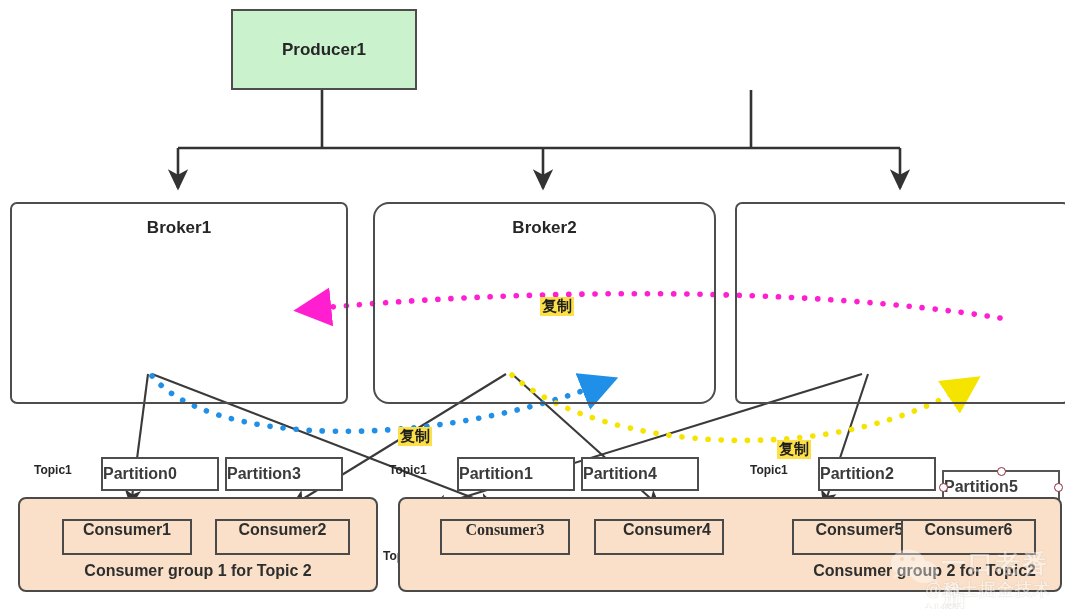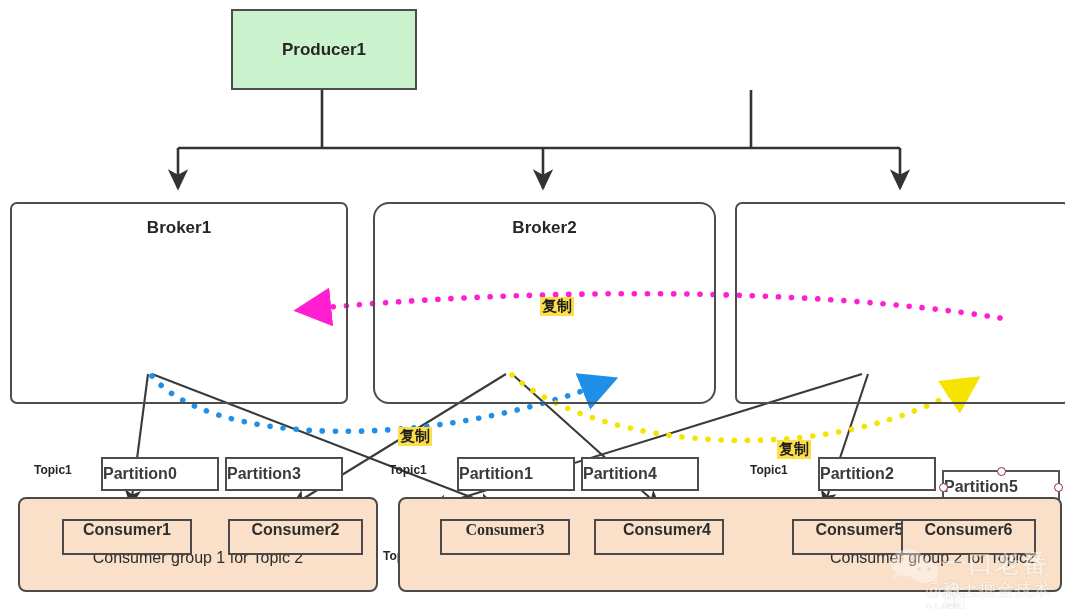--- a/index.html
+++ b/index.html
@@ -94,24 +94,24 @@
   .cgroup {
     position: absolute;
     box-sizing: border-box;
     background: #fae0c8;
     border: 2px solid #4a4a4a;
     border-radius: 8px;
   }
   .cgroup-label {
     position: absolute;
     left: 0; right: 0;
-    bottom: 23px;
+    bottom: 10px;
     text-align: center;
     font-size: 16px;
-    font-weight: 400;
+    font-weight: 700;
     color: #2e2e2e;
     white-space: nowrap;
   }
   .cgroup-label.right {
     text-align: left;
     right: 8px;
     left: auto;
   }
   .consumer {
     position: absolute;
@@ -278,21 +278,21 @@
   <div class="repl-label" style="left:540px; top:297px;">复制</div>
   <div class="repl-label" style="left:398px; top:427px;">复制</div>
   <div class="repl-label" style="left:777px; top:440px;">复制</div>
 
   <div class="cgroup" style="left:18px; top:497px; width:360px; height:95px;">
     <div class="cgroup-label">Consumer group 1 for Topic 2</div>
   </div>
   <div class="consumer" style="left:62px; top:519px; width:130px; height:36px;">
     <span>Consumer1</span>
   </div>
-  <div class="consumer" style="left:215px; top:519px; width:135px; height:36px;margin-left:13px;">
+  <div class="consumer" style="left:215px; top:519px; width:135px; height:36px;">
     <span>Consumer2</span>
   </div>
 
   <div class="cgroup" style="left:398px; top:497px; width:664px; height:95px;">
     <div class="cgroup-label right" style="right:24px;">Consumer group 2 for Topic2</div>
   </div>
   <div class="consumer" style="left:440px; top:519px; width:130px; height:36px;font-family:Liberation Serif, serif;">
     <span>Consumer3</span>
   </div>
   <div class="consumer" style="left:594px; top:519px; width:130px; height:36px;padding-left:16px;">

